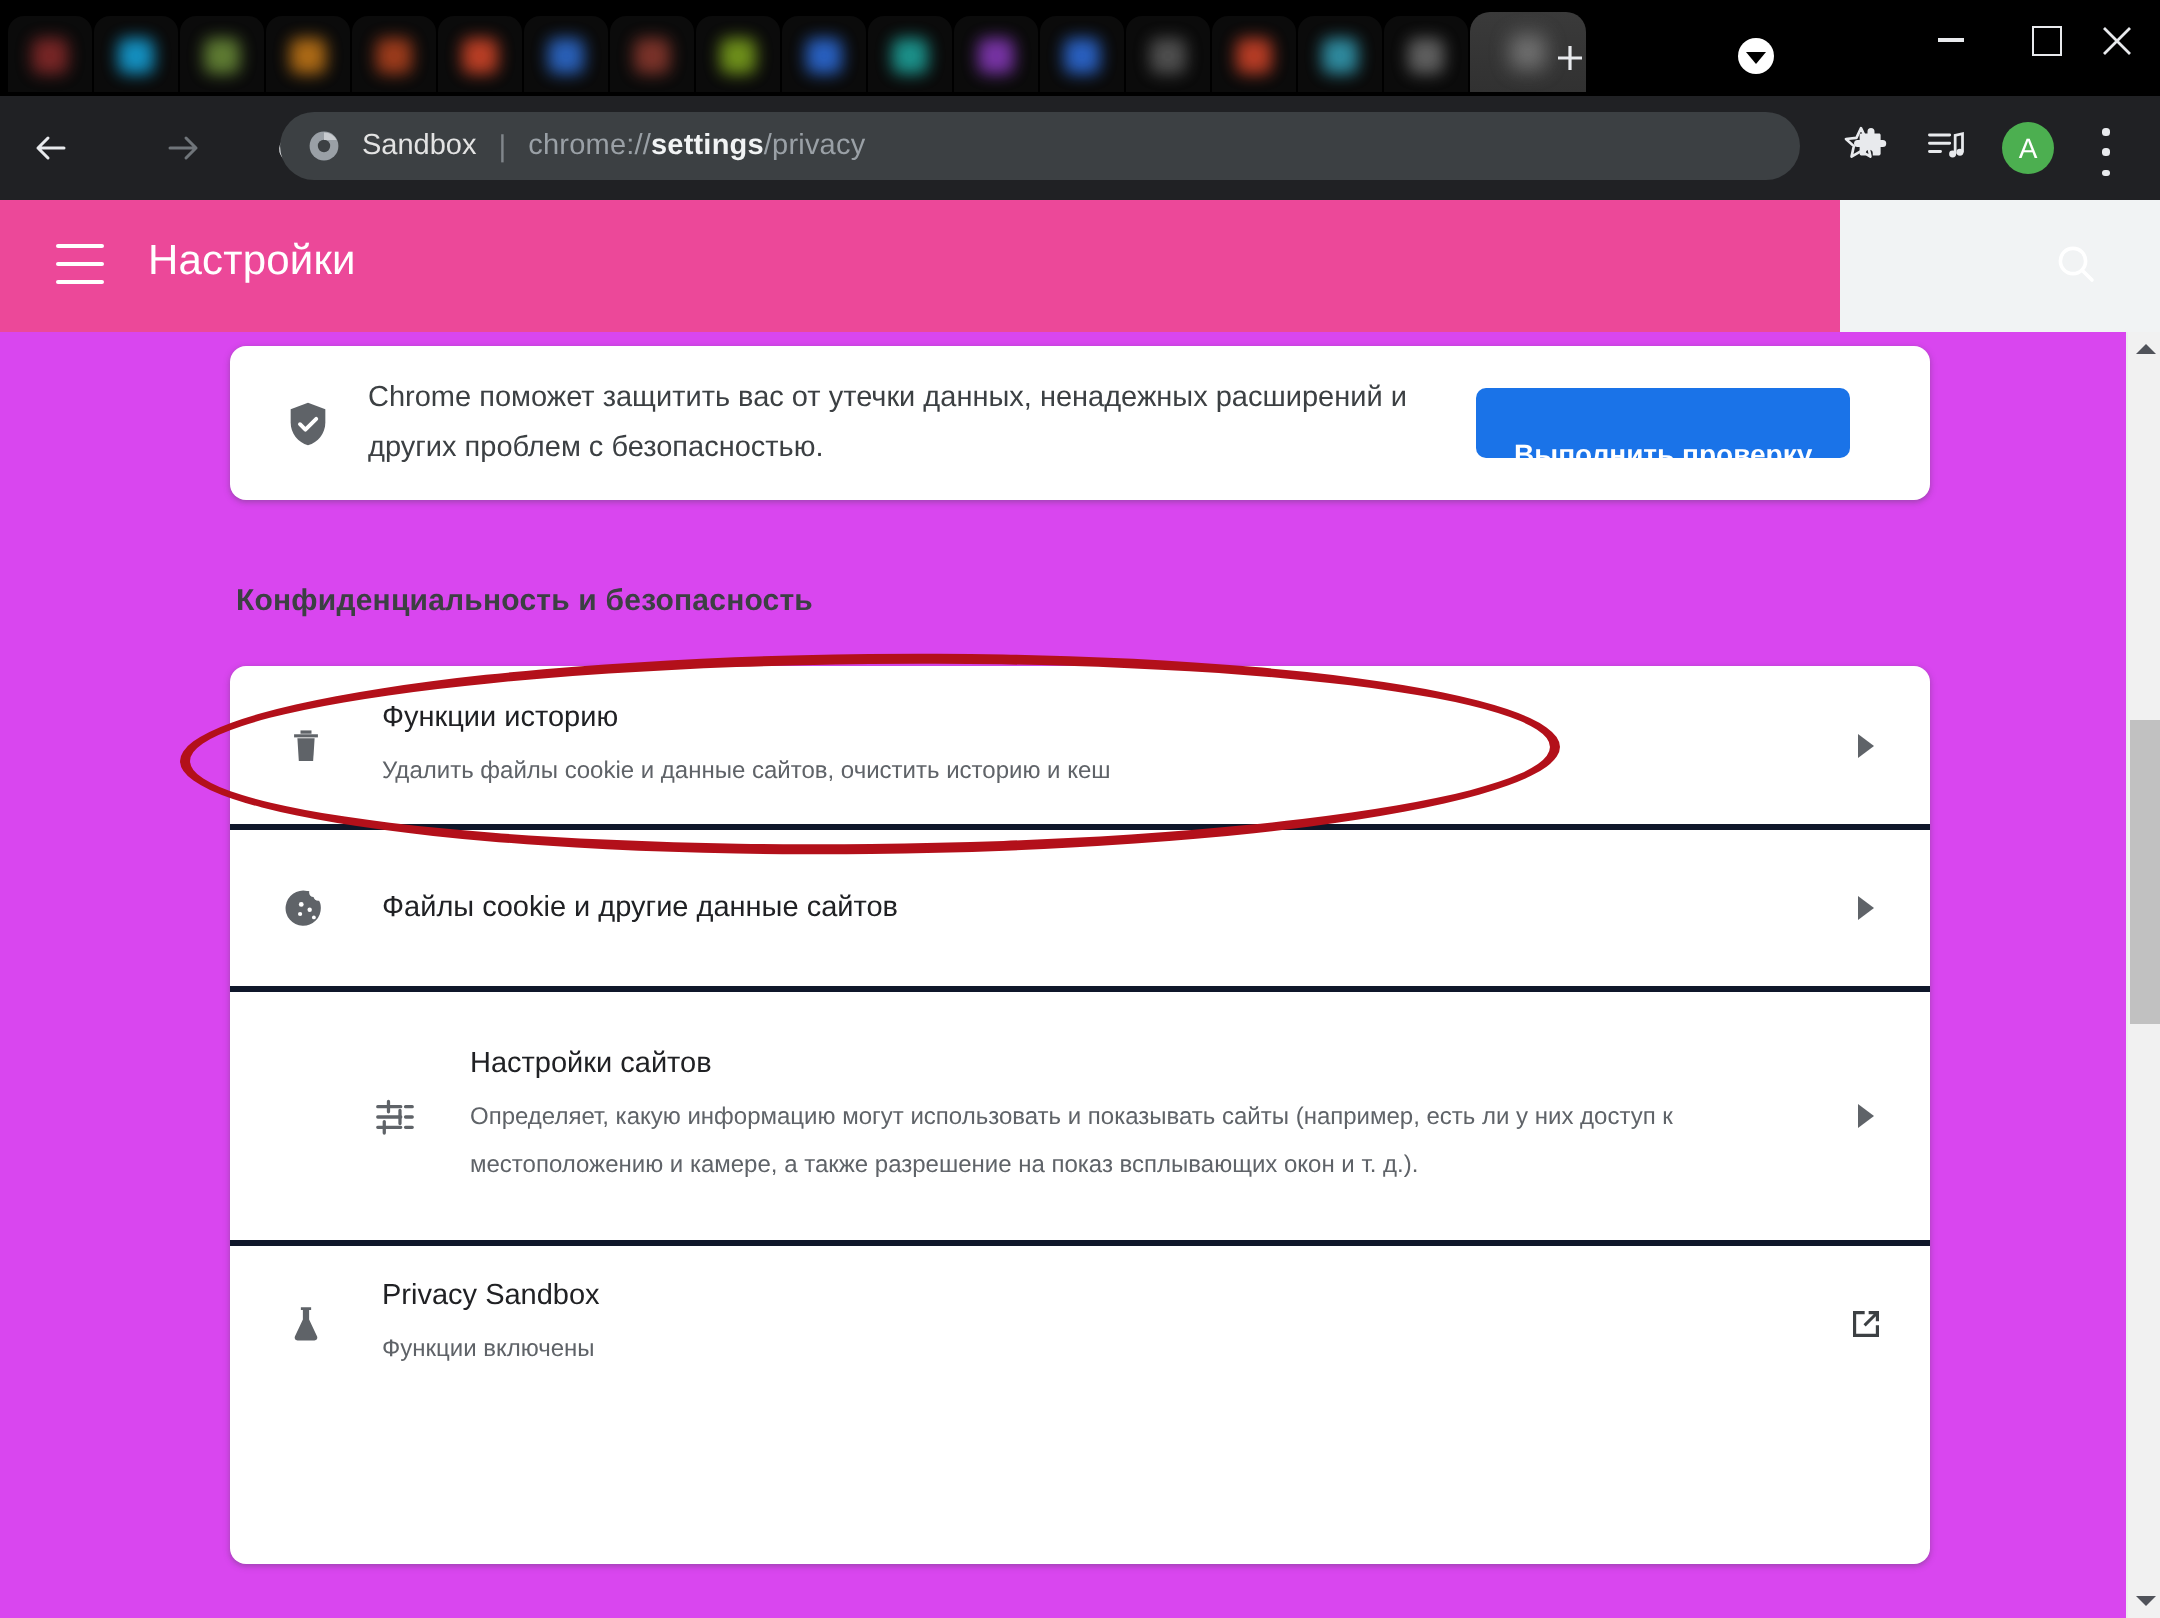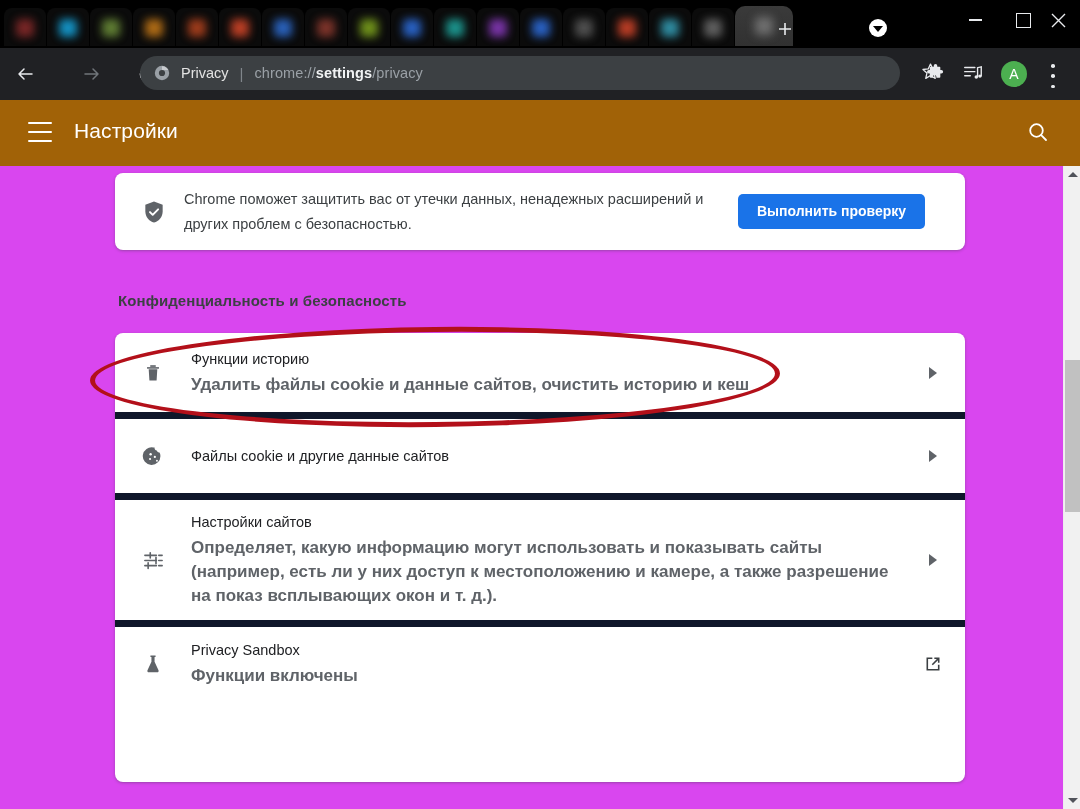--- a/index.html
+++ b/index.html
@@ -109,22 +109,22 @@
   }
   .kebab {
     position:absolute; left: 1044px; top: 14px; width: 18px; height: 24px;
     display:flex; flex-direction:column; align-items:center; justify-content:space-between;
     padding: 2px 0;
   }
   .kebab i { width: 3.5px; height: 3.5px; border-radius:50%; background:#e8eaed; display:block; }
 
   
   .blueheader {
-    position: absolute; left: 0; top: 100px; width: 1080px; height: 66px;
-    background: #a16207; color: #fff;
+    position: absolute; left: 0; top: 100px; width: 920px; height: 66px;
+    background: #ec4899; color: #fff;
   }
   .hamburger { position:absolute; left: 28px; top: 22px; width: 24px; height: 20px;
      display:flex; flex-direction:column; justify-content:space-between; }
   .hamburger i { height: 2.4px; background:#fff; border-radius:1px; display:block; }
   .settings-title {
     position:absolute; left: 74px; top: 19px; font-size: 21px; color:#fff; letter-spacing:.1px;
   }
   .hsearch { position:absolute; left: 1026px; top: 120px; width: 26px; height: 26px; }
 
   
@@ -141,44 +141,44 @@
   .safety-inner { position:relative; height: 100%; }
   .safety-icon { position:absolute; left: 26px; top: 26px; width: 26px; height: 26px; }
   .safety-text {
     position:absolute; left: 69px; top: 14px; width: 530px;
     font-size: 14.5px; color: #3c4043; line-height: 25px;
   }
   .safety-btn {
     position:absolute; left: 623px; top: 21px;
     background: #1a73e8; color:#fff; border:none; border-radius:5px;
     font-family: inherit; font-size: 14px; font-weight: 700;
-    padding: 0 19px; height: 35px; line-height: 35px; cursor: pointer;
+    padding: 16px 19px; height: 35px; line-height: 35px; cursor: pointer;
   }
 
   .section-heading {
     position:absolute; left: 118px; top: 126px;
     font-size: 15px; color: #3c4043; letter-spacing: .1px; font-weight: bold;
   }
 
   #privacy-card { top: 167px; height: 449px; }
   .row { position: relative; display: flex; align-items: center; box-sizing: border-box; }
-  .row + .row { border-top: 7px solid #0f172a; }
+  .row + .row { border-top: 3px solid #0f172a; }
   .row-icon {
     width: 76px; flex: 0 0 76px; display:flex; align-items:center; justify-content:center;
     color: #5f6368;
   }
   .row-body { flex: 1 1 auto; padding-right: 10px; }
   .row-title { font-size: 14.5px; color: #202124; line-height: 21px; }
-  .row-sub { font-size: 17px; color: #5f6368; line-height: 24px; margin-top: 3px; font-weight: bold; }
+  .row-sub { font-size: 12px; color: #5f6368; line-height: 24px; margin-top: 3px; }
   .row-end { width: 64px; flex: 0 0 64px; display:flex; align-items:center; justify-content:center; }
 
   #row-clear     { height: 79px; }
   #row-cookies   { height: 81px; }
   #row-security  { height: 81px; }
-  #row-sitesettings { height: 127px; }
+  #row-sitesettings { height: 127px; padding-left: 44px; }
   #row-sandbox   { height: 81px; }
 
   .chev { width:0;height:0; border-top:6px solid transparent; border-bottom:6px solid transparent;
           border-left: 8px solid #5f6368; }
 
   
   .annot {
     position:absolute; left: 90px; top: 161px; width: 690px; height: 100px;
     border: 5px solid #b3101a; border-radius: 50%;
     box-sizing: border-box; pointer-events:none; z-index: 5;
@@ -304,21 +304,21 @@
     </div>
 
     <div class="omnibox">
       <span class="omni-icon">
         <svg width="16" height="16" viewBox="0 0 16 16">
           <circle cx="8" cy="8" r="7.2" fill="#9aa0a6"></circle>
           <circle cx="8" cy="8" r="3.1" fill="#3c4043"></circle>
           <path d="M8 1.2 A7 7 0 0 1 14.3 5 L8 5 z" fill="#c8cbcf"></path>
         </svg>
       </span>
-      <span class="omni-chip">Privacy</span>
+      <span class="omni-chip">Sandbox</span>
       <span class="omni-sep">|</span>
       <span class="omni-url"><span>chrome://</span><b>settings</b><span>/privacy</span></span>
     </div>
 
     <div class="star">
       <svg width="21" height="21" viewBox="0 0 24 24">
         <path d="M12 3.5l2.6 5.6 6 .6-4.5 4.1 1.3 6-5.4-3.2-5.4 3.2 1.3-6L3.4 9.7l6-.6z" fill="none" stroke="#e8eaed" stroke-width="1.5" stroke-linejoin="round"></path>
       </svg>
     </div>
 

